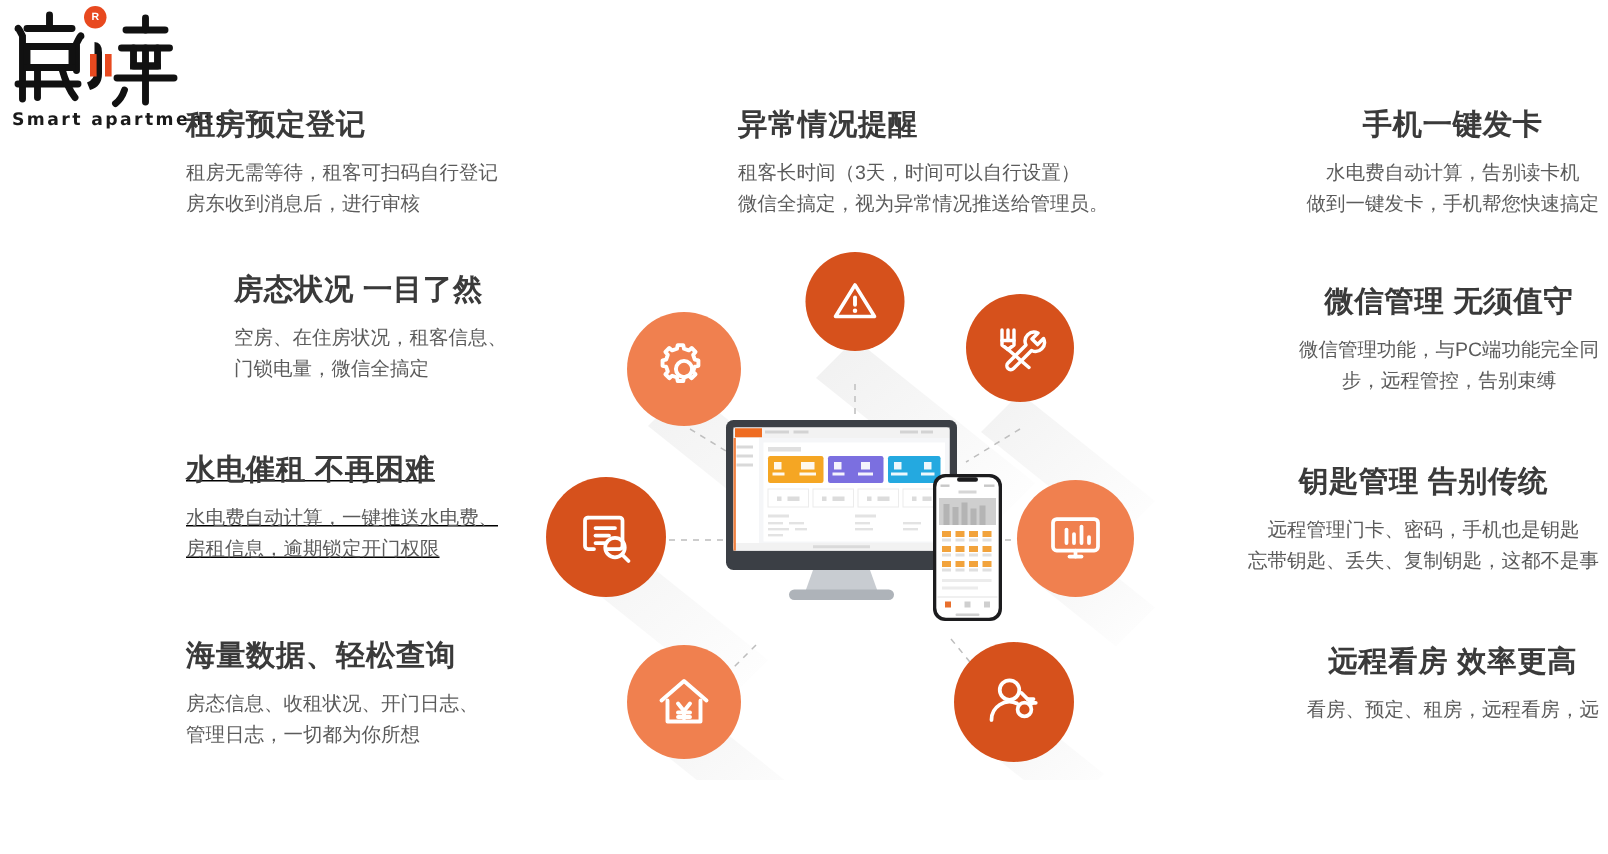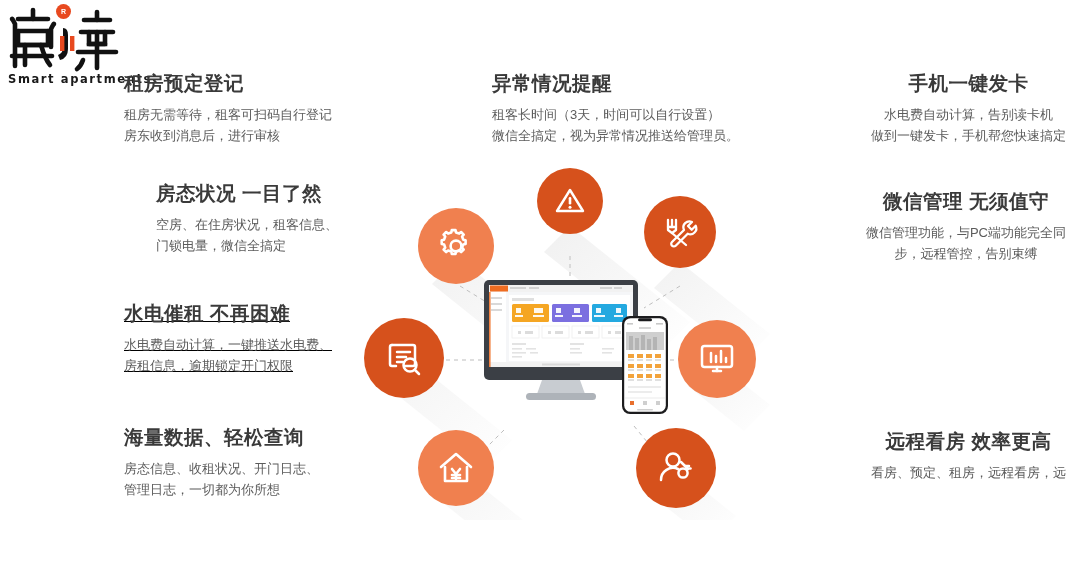--- a/index.html
+++ b/index.html
@@ -127,20 +127,25 @@
     <div class="desc">水电费自动计算，告别读卡机</div>
     <div class="desc">做到一键发卡，手机帮您快速搞定</div>
   </div>
 
   <div class="fblock right" id="blk-wechat">
     <div class="ttl">微信管理   无须值守</div>
     <div class="desc">微信管理功能，与PC端功能完全同</div>
     <div class="desc">步，远程管控，告别束缚</div>
   </div>
 
+  <div class="fblock right" id="blk-key">
+    <div class="ttl">钥匙管理  告别传统</div>
+    <div class="desc">远程管理门卡、密码，手机也是钥匙</div>
+    <div class="desc">忘带钥匙、丢失、复制钥匙，这都不是事</div>
+  </div>
 
   <div class="fblock right" id="blk-remote">
     <div class="ttl">远程看房  效率更高</div>
     <div class="desc">看房、预定、租房，远程看房，远</div>
   </div>
 
   <div class="hub">
 
     <svg width="410" height="352">
       <g stroke="#bdbdbd" stroke-width="1" stroke-dasharray="4 4" fill="none">

